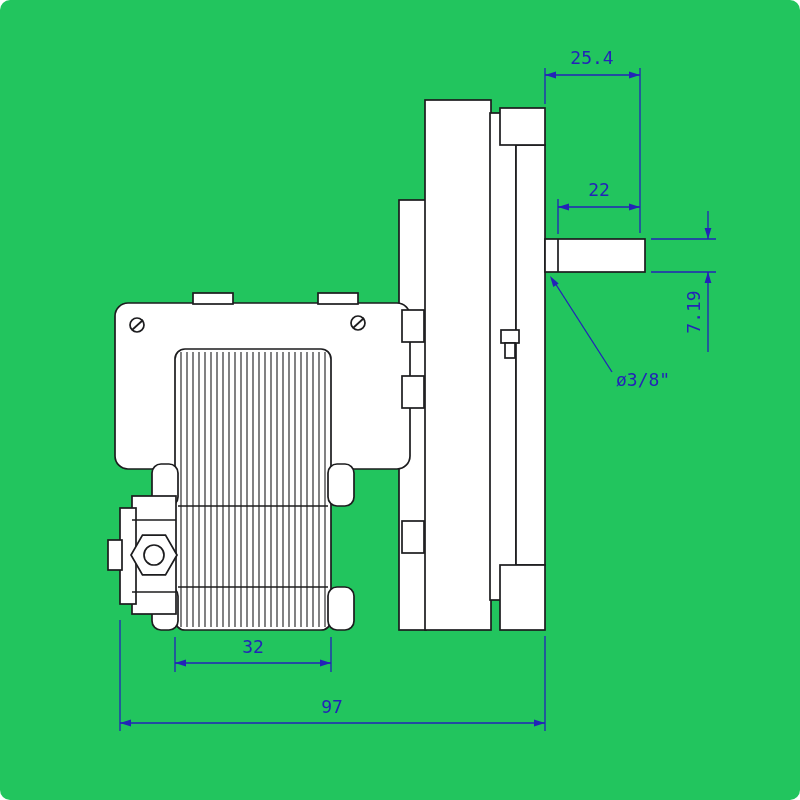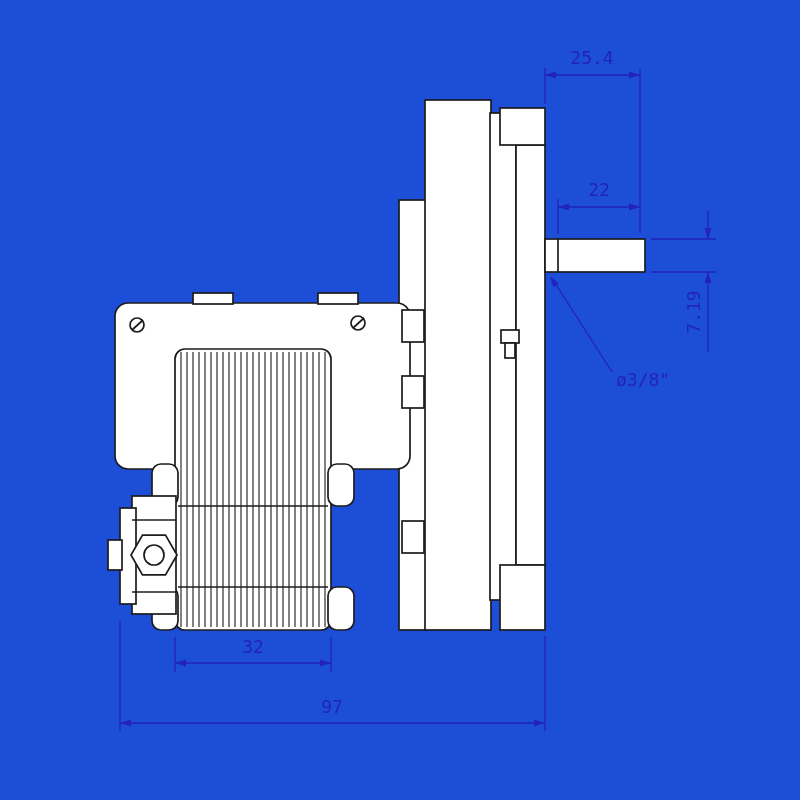--- a/index.html
+++ b/index.html
@@ -5,22 +5,23 @@
   html, body {
     margin: 0;
     padding: 0;
     background: #ffffff;
     font-family: "Liberation Sans", sans-serif;
   }
   .canvas {
     width: 800px;
     height: 800px;
     position: relative;
-    background: #1d4ed8;
+    background: #22c55e;
     overflow: hidden;
+    border-radius: 10px;
   }
   svg { display: block; }
   text.dim {
     font-family: "DejaVu Sans Mono", monospace;
     font-size: 18px;
     stroke: none;
   }
   .arrow { stroke: none; }
 </style>
 </head>

